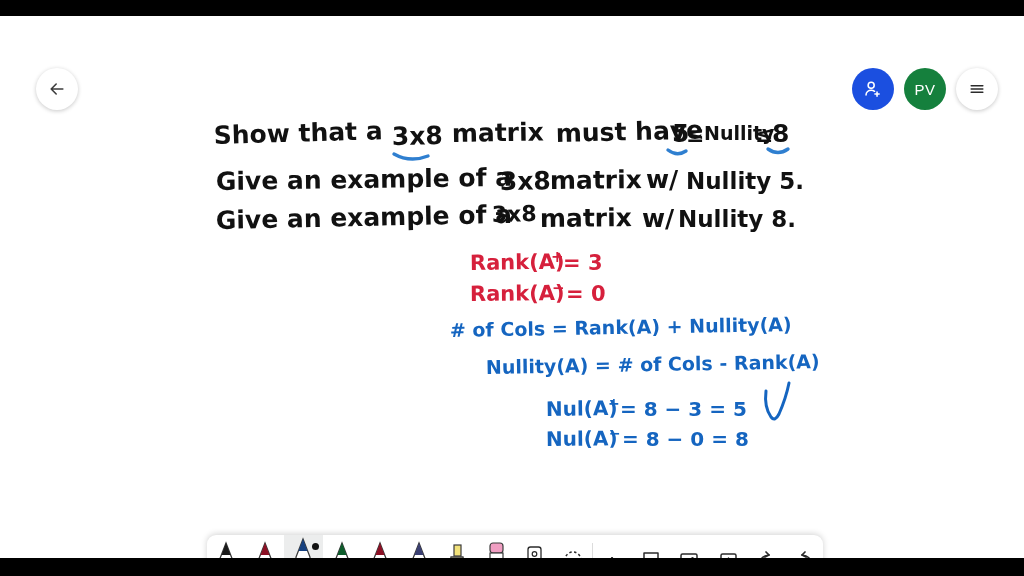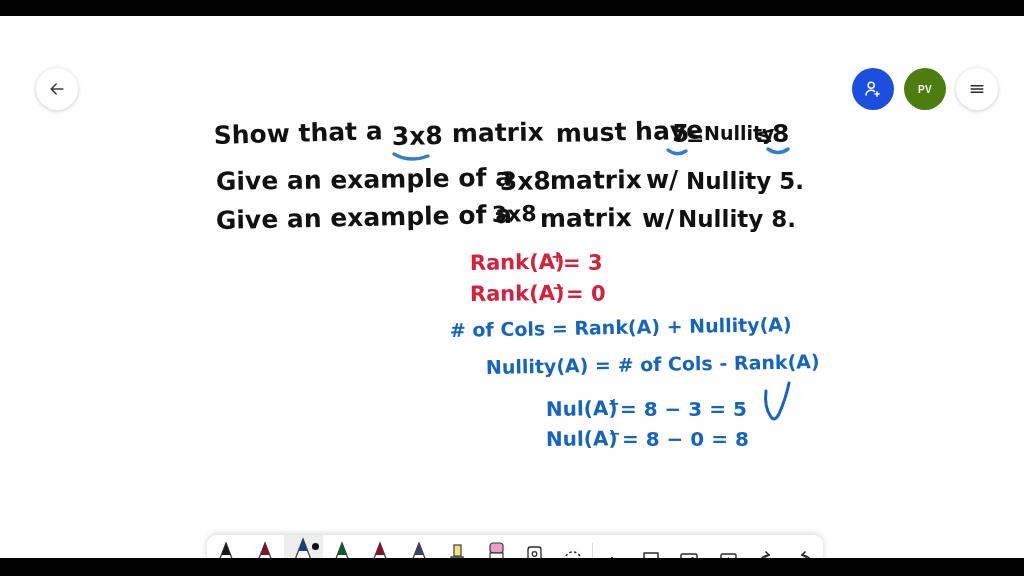--- a/index.html
+++ b/index.html
@@ -72,24 +72,24 @@
     width: 42px; height: 42px;
     border-radius: 50%;
     display: flex;
     align-items: center;
     justify-content: center;
     cursor: pointer;
     flex: none;
   }
   .add-person { background: #1b4fe0; }
   .avatar {
-    background: #4d7c0f;
+    background: #15803d;
     color: #ffffff;
-    font-size: 10px;
-    font-weight: 700;
+    font-size: 15px;
+    font-weight: 400;
     letter-spacing: 0.4px;
   }
   .menu-btn {
     background: #ffffff;
     box-shadow: 0 1px 4px rgba(0,0,0,0.22);
   }
 
   
   .ink {
     position: absolute;

